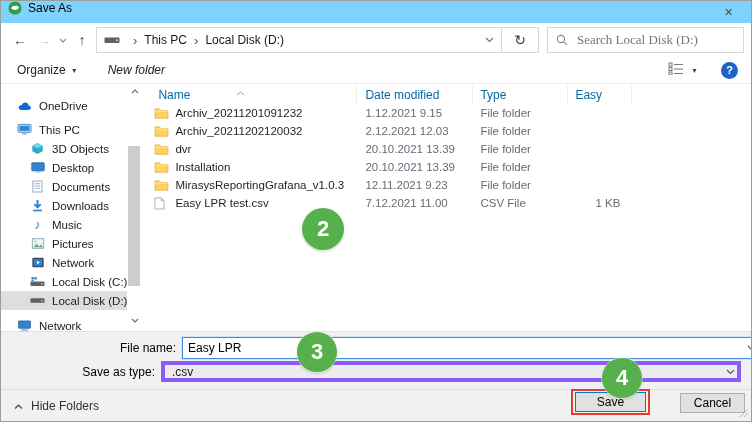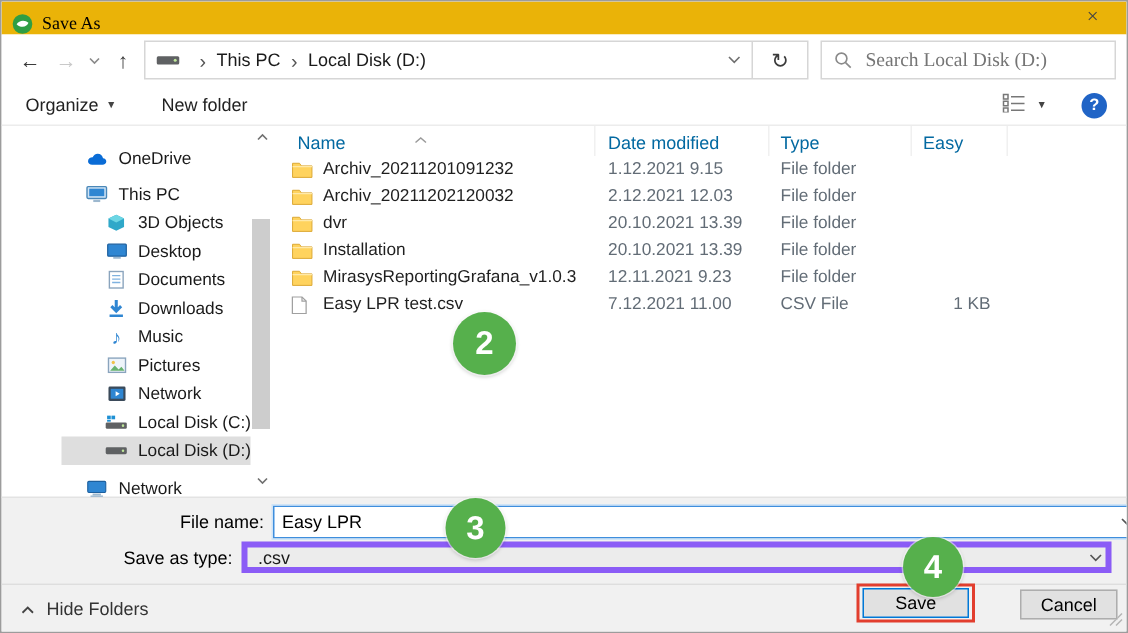--- a/index.html
+++ b/index.html
@@ -2,21 +2,21 @@
 <html><head>
 <meta charset="utf-8">
 <style>
   html,body{margin:0;padding:0;background:#fff;}
   .window{position:relative;width:752px;height:422px;box-sizing:border-box;
     border:1px solid #9c9c9c;background:#fff;overflow:hidden;
     font-family:"Liberation Sans",sans-serif;font-size:12px;color:#1a1a1a;}
   .abs{position:absolute;left:0;right:0;}
 
   
-  .titlebar{top:0;height:22px;display:flex;align-items:flex-end;padding-left:7px;background:#eab308;font-family:Liberation Serif, serif;}
+  .titlebar{top:0;height:22px;display:flex;align-items:flex-start;padding-left:7px;background:#7dd3fc;}
   .app-logo{width:14px;height:14px;margin-right:6px;flex:0 0 auto;}
   .title-text{font-size:12px;color:#000;}
   .close-btn{margin-left:auto;width:45px;height:22px;display:flex;align-items:center;justify-content:center;
     font-size:14px;color:#444;cursor:default;}
 
   
   .navbar{top:22px;height:34px;display:flex;align-items:center;padding:0 7px;background:#fff;}
   .nav-arrows{display:flex;align-items:center;flex:0 0 auto;}
   .nav-btn{text-align:center;font-size:14px;line-height:24px;}
   .nav-back{width:24px;color:#3b3b3b;}
@@ -34,28 +34,28 @@
   .searchbox{flex:0 0 150px;height:24px;border:1px solid #d6d6d6;background:#fff;display:flex;align-items:center;padding:0 4px 0 8px;}
   .searchbox input{border:none;outline:none;flex:1;font-family:Liberation Serif, serif;font-size:13px;color:#1a1a1a;min-width:0;background:transparent;}
   .searchbox input::placeholder{color:#757575;}
   .search-icon{margin-right:7px;display:flex;align-items:center;}
 
   
   .toolbar{top:56px;height:27px;display:flex;align-items:center;padding-left:16px;background:#fff;
     border-bottom:1px solid #ececec;box-sizing:border-box;}
   .tool-item{display:flex;align-items:center;gap:5px;color:#222;}
   .tool-caret{font-size:7px;color:#444;}
-  .newfolder{margin-left:30px;}
+  .newfolder{margin-left:30px;font-style:italic;}
   .tool-right{margin-left:auto;display:flex;align-items:center;margin-right:13px;gap:7px;}
   .help-btn{width:17px;height:17px;border-radius:50%;background:#2064c6;color:#fff;font-weight:bold;
     font-size:11px;display:flex;align-items:center;justify-content:center;margin-left:16px;}
 
   
   .main{top:83px;height:248px;display:flex;background:#fff;border-bottom:1px solid #e3e3e3;box-sizing:border-box;}
-  .sidebar{flex:0 0 112px;position:relative;padding-top:12px;box-sizing:border-box;margin-left:40px;}
+  .sidebar{flex:0 0 112px;position:relative;padding-top:12px;box-sizing:border-box;}
   .side-item{height:19px;display:flex;align-items:center;gap:7px;padding-left:16px;white-space:nowrap;font-size:11.5px;color:#1a1a1a;}
   .side-item.indent{padding-left:29px;}
   .side-item.selected{background:#dedede;}
   .side-item .sicon{width:15px;height:14px;display:flex;align-items:center;justify-content:center;flex:0 0 auto;}
   .gap5{height:5px;} .gap6{height:6px;}
   .side-scroll{flex:0 0 17px;position:relative;}
   .sb-arrow{position:absolute;left:2px;width:12px;text-align:center;font-size:8px;color:#707070;}
   .sb-up{top:3px;} .sb-down{bottom:6px;}
   .sb-thumb{position:absolute;left:1px;top:62px;width:12px;height:140px;background:#cdcdcd;}
 

